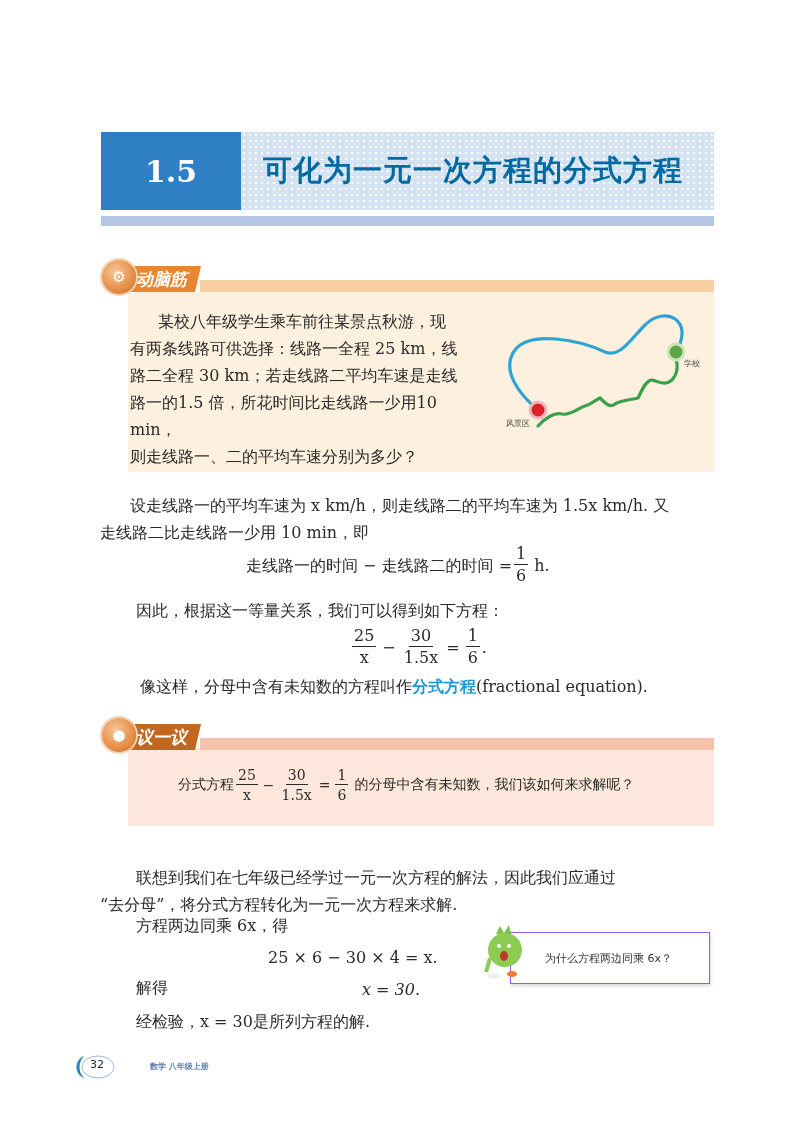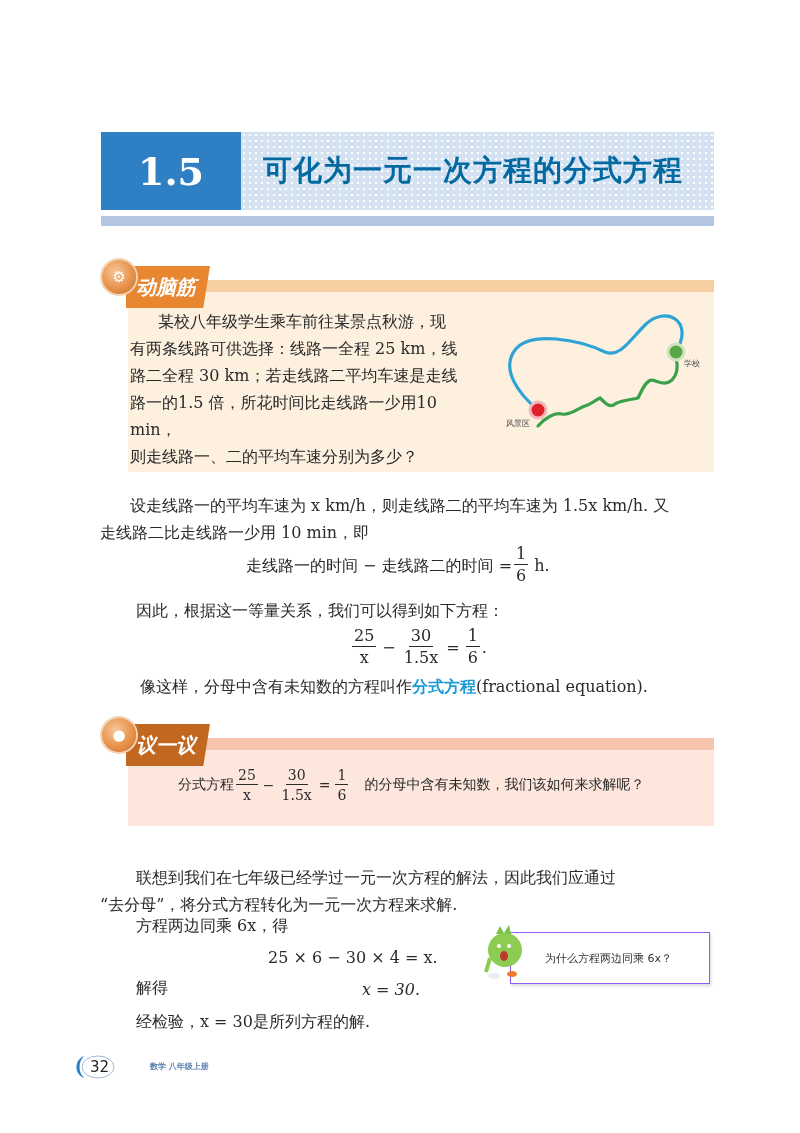--- a/index.html
+++ b/index.html
@@ -2,35 +2,35 @@
 <html><head>
 <meta charset="utf-8">
 <style>
   html,body{margin:0;padding:0;}
   body{width:800px;height:1133px;background:#ffffff;position:relative;overflow:hidden;
        font-family:"DejaVu Serif","Liberation Serif",serif;color:#2a2a2a;}
   .abs{position:absolute;}
   
   .sec-header{left:101px;top:132px;width:613px;height:78px;}
   .sec-num{left:0;top:0;width:140px;height:78px;background:#2e7fc4;color:#fff;
-           font-family:"DejaVu Serif","Liberation Serif",serif;font-weight:bold;font-size:38px;
+           font-family:"DejaVu Serif","Liberation Serif",serif;font-weight:bold;font-size:30px;
            display:flex;align-items:center;justify-content:center;}
   .sec-title-bg{left:140px;top:0;width:473px;height:78px;
            background-color:#d4e2f1;
            background-image:radial-gradient(#ffffff 1.2px, transparent 1.4px);
            background-size:6px 6px;}
   .sec-title{left:162px;top:0;height:78px;display:flex;align-items:center;
            font-family:Liberation Sans, sans-serif;font-weight:bold;font-size:29px;color:#0369a1;letter-spacing:1px;}
   .sec-underbar{left:101px;top:216px;width:613px;height:10px;background:#b4c6e3;}
 
   
   .tag-icon{width:34px;height:34px;border-radius:50%;
             background:radial-gradient(circle at 40% 35%,#f6c79a 0%,#e8924a 55%,#c9702d 100%);
             box-shadow:0 0 0 2px #f3d3b3;display:flex;align-items:center;justify-content:center;color:#fff;font-size:15px;}
-  .tag-label{height:42px;padding:0 14px 0 10px;color:#fff;font-weight:bold;font-size:20px;
+  .tag-label{height:26px;padding:0 14px 0 10px;color:#fff;font-weight:bold;font-size:17px;
              font-family:"DejaVu Sans","Liberation Sans",sans-serif;display:flex;align-items:center;
              clip-path:polygon(0 0,100% 0,92% 100%,0 100%);font-style:italic;}
   .tag-bar{height:12px;}
   .para{font-size:16px;line-height:27px;}
   .blue-term{color:#1c9ad6;font-weight:bold;}
 
   .frac{display:inline-flex;flex-direction:column;align-items:center;vertical-align:middle;margin:0 2px;line-height:1;}
   .frac .n{padding:0 2px 2px;border-bottom:1px solid #2a2a2a;}
   .frac .d{padding:3px 2px 0;font-style:normal;}
   .it{font-style:italic;}
@@ -130,21 +130,21 @@
     <span style="margin:0 3px;">−</span>
     <span class="frac">
         <span class="n">30</span>
         <span class="d">1.5x</span>
       </span>
     <span style="margin:0 3px;">=</span>
     <span class="frac">
         <span class="n">1</span>
         <span class="d">6</span>
       </span>
-    <span style="margin-left:14px;">的分母中含有未知数，我们该如何来求解呢？</span>
+    <span style="margin-left:4px;">的分母中含有未知数，我们该如何来求解呢？</span>
   </div>
 </div>
 
 <div class="abs para" style="left:100px;top:848px;width:620px;">
   <div style="text-indent:36px;margin-top:16px;">联想到我们在七年级已经学过一元一次方程的解法，因此我们应通过</div>
   <div>“去分母”，将分式方程转化为一元一次方程来求解.</div>
 </div>
 <div class="abs para" style="left:136px;top:912px;">方程两边同乘 6x，得</div>
 <div class="abs para" style="left:268px;top:944px;">25 × 6 − 30 × 4 = x.</div>
 <div class="abs para" style="left:136px;top:938px;margin-top:36px;">解得</div>
@@ -162,14 +162,14 @@
   <ellipse cx="22" cy="32" rx="4" ry="5" fill="#c0392b"></ellipse>
   <path d="M8 34 L4 48" stroke="#8ccc52" stroke-width="4"></path>
   <ellipse cx="12" cy="52" rx="6" ry="3" fill="#e8eef2"></ellipse>
   <ellipse cx="30" cy="50" rx="5" ry="3" fill="#f07a2b"></ellipse>
 </svg>
 
 <svg class="abs footer-num" viewBox="0 0 46 26" width="46" height="26">
   <path d="M12 2 C2 6, 2 20, 12 24 C6 18, 6 8, 12 2 Z" fill="#2e7fc4"></path>
   <ellipse cx="26" cy="13" rx="16" ry="11" fill="none" stroke="#9fb9d8" stroke-width="1"></ellipse>
 </svg>
-<div class="abs" style="left:90px;top:1058px;font-family:'DejaVu Sans','Liberation Sans',sans-serif;font-size:15px;color:#222;">32</div>
+<div class="abs" style="left:90px;top:1058px;font-family:'DejaVu Sans','Liberation Sans',sans-serif;font-size:11px;color:#222;">32</div>
 <div class="abs footer-text">数学  八年级上册</div>
 
 </body></html>

